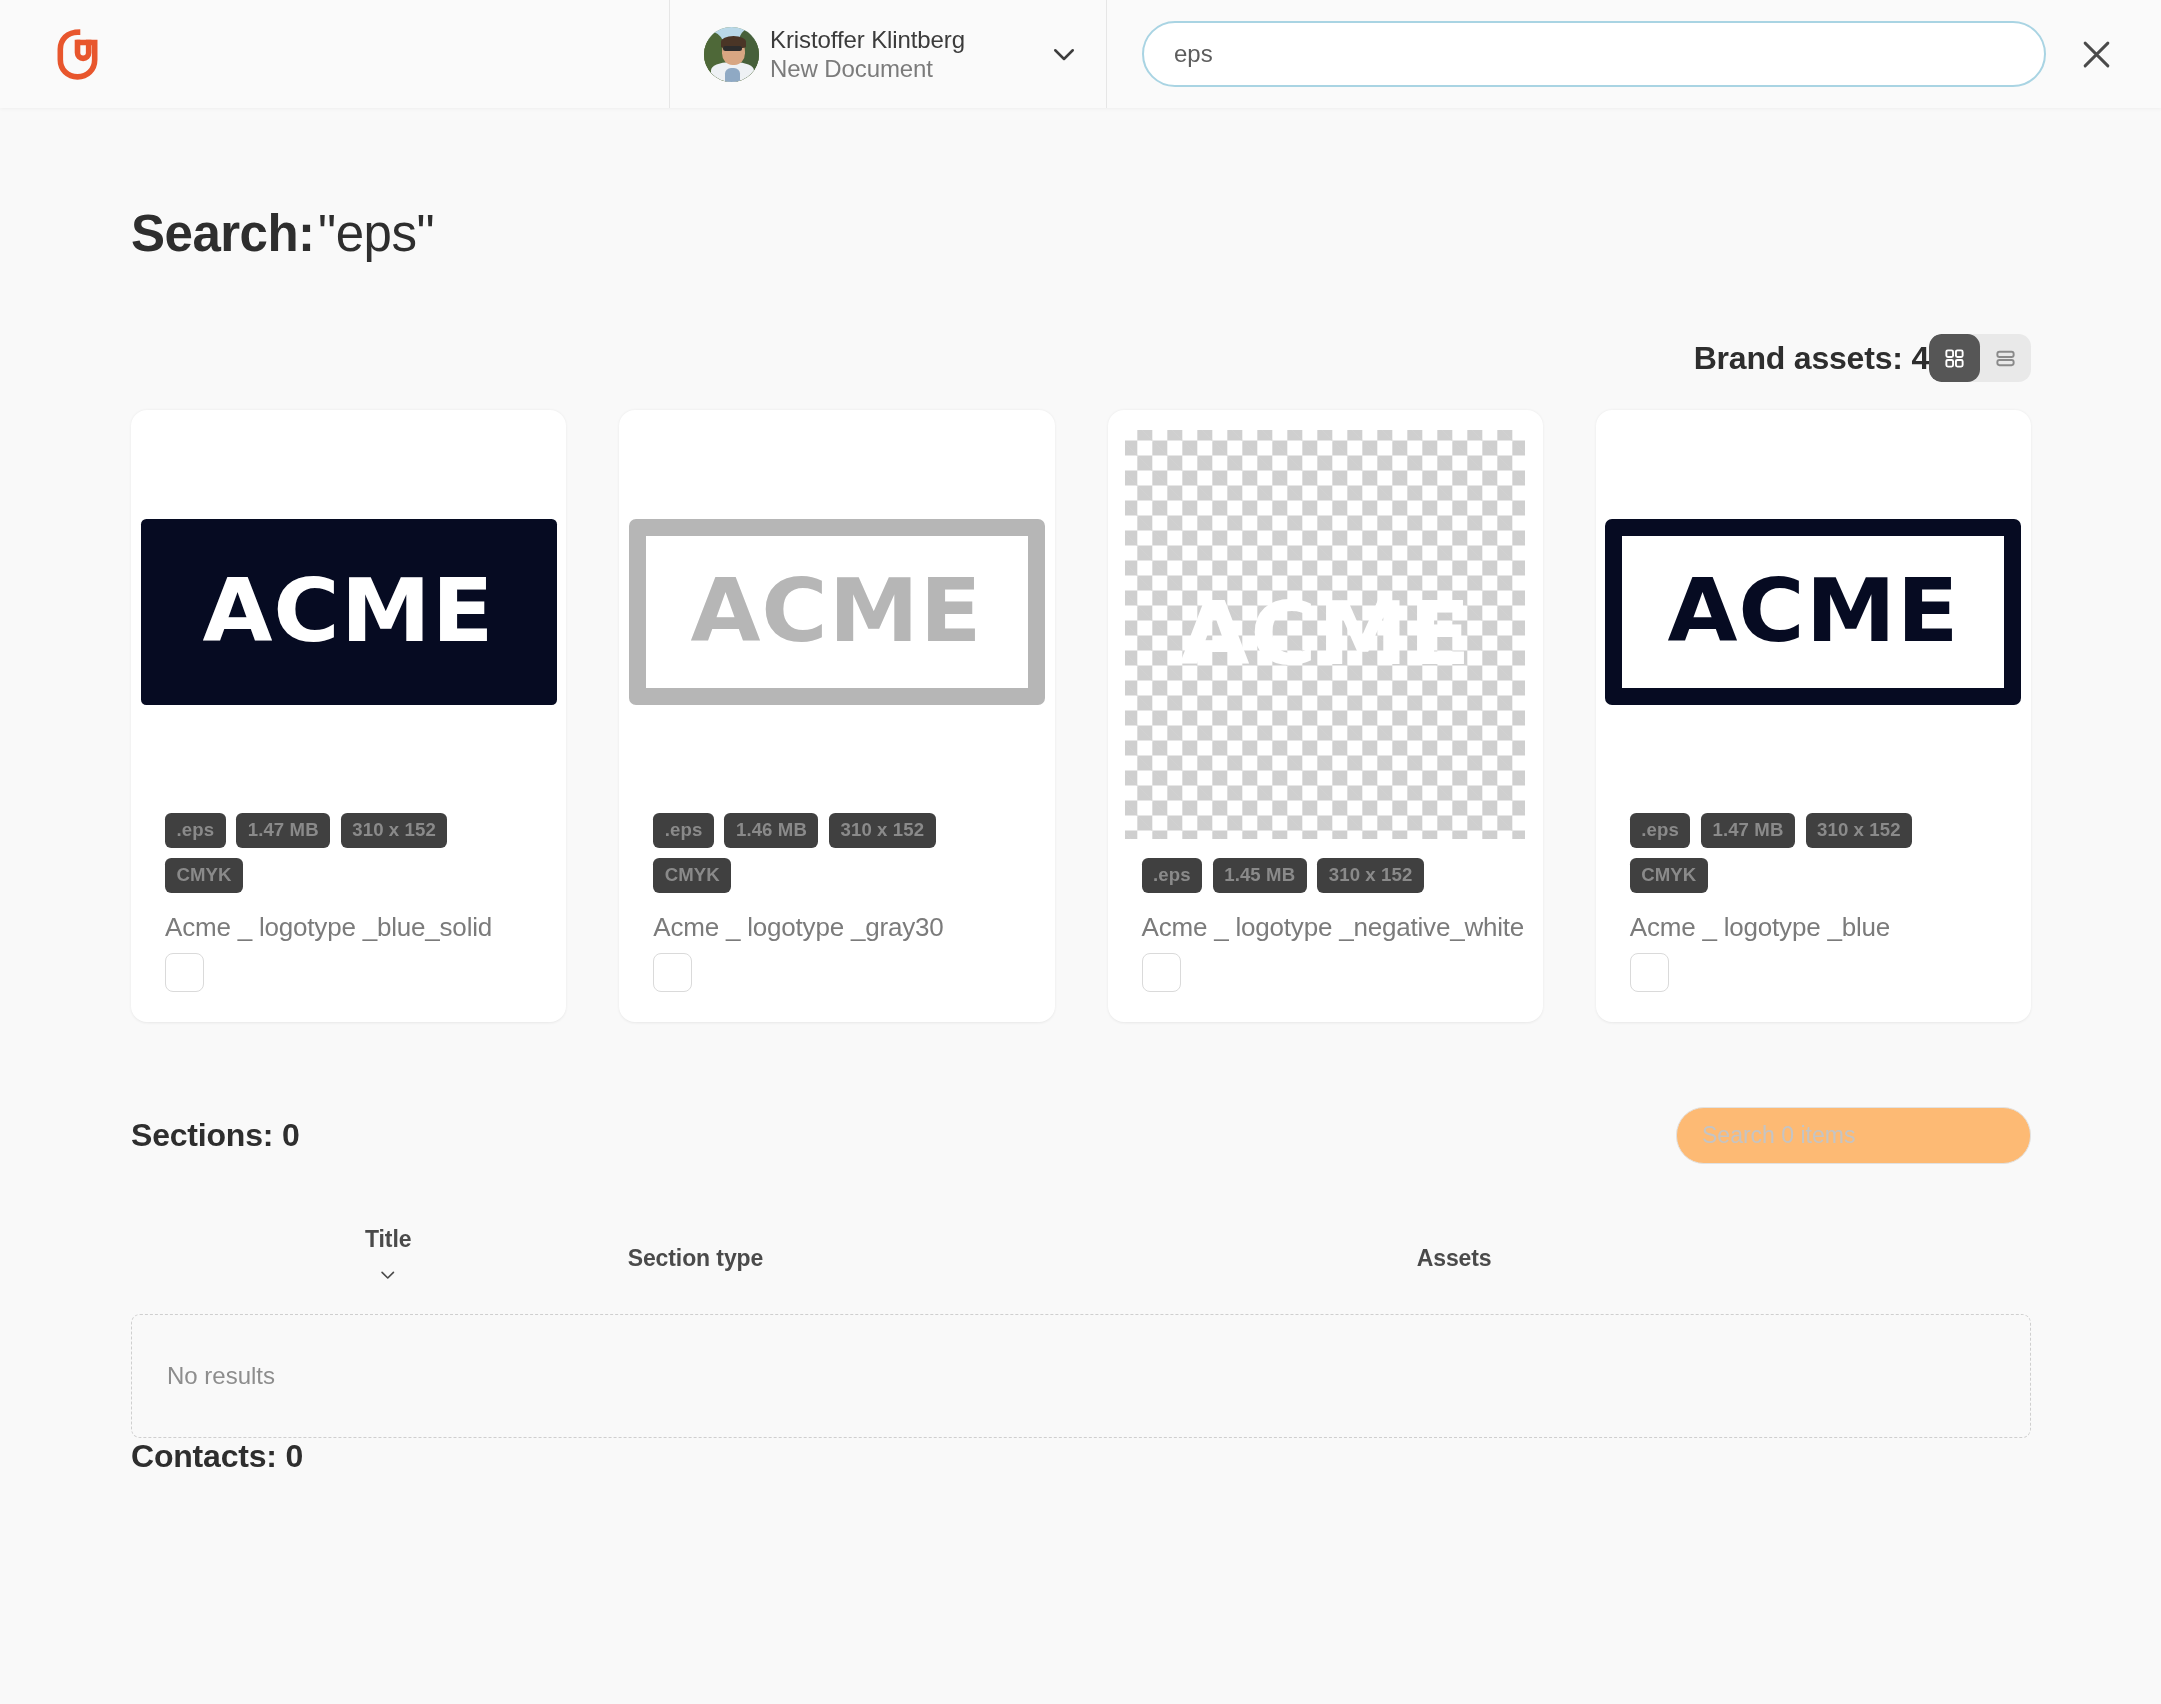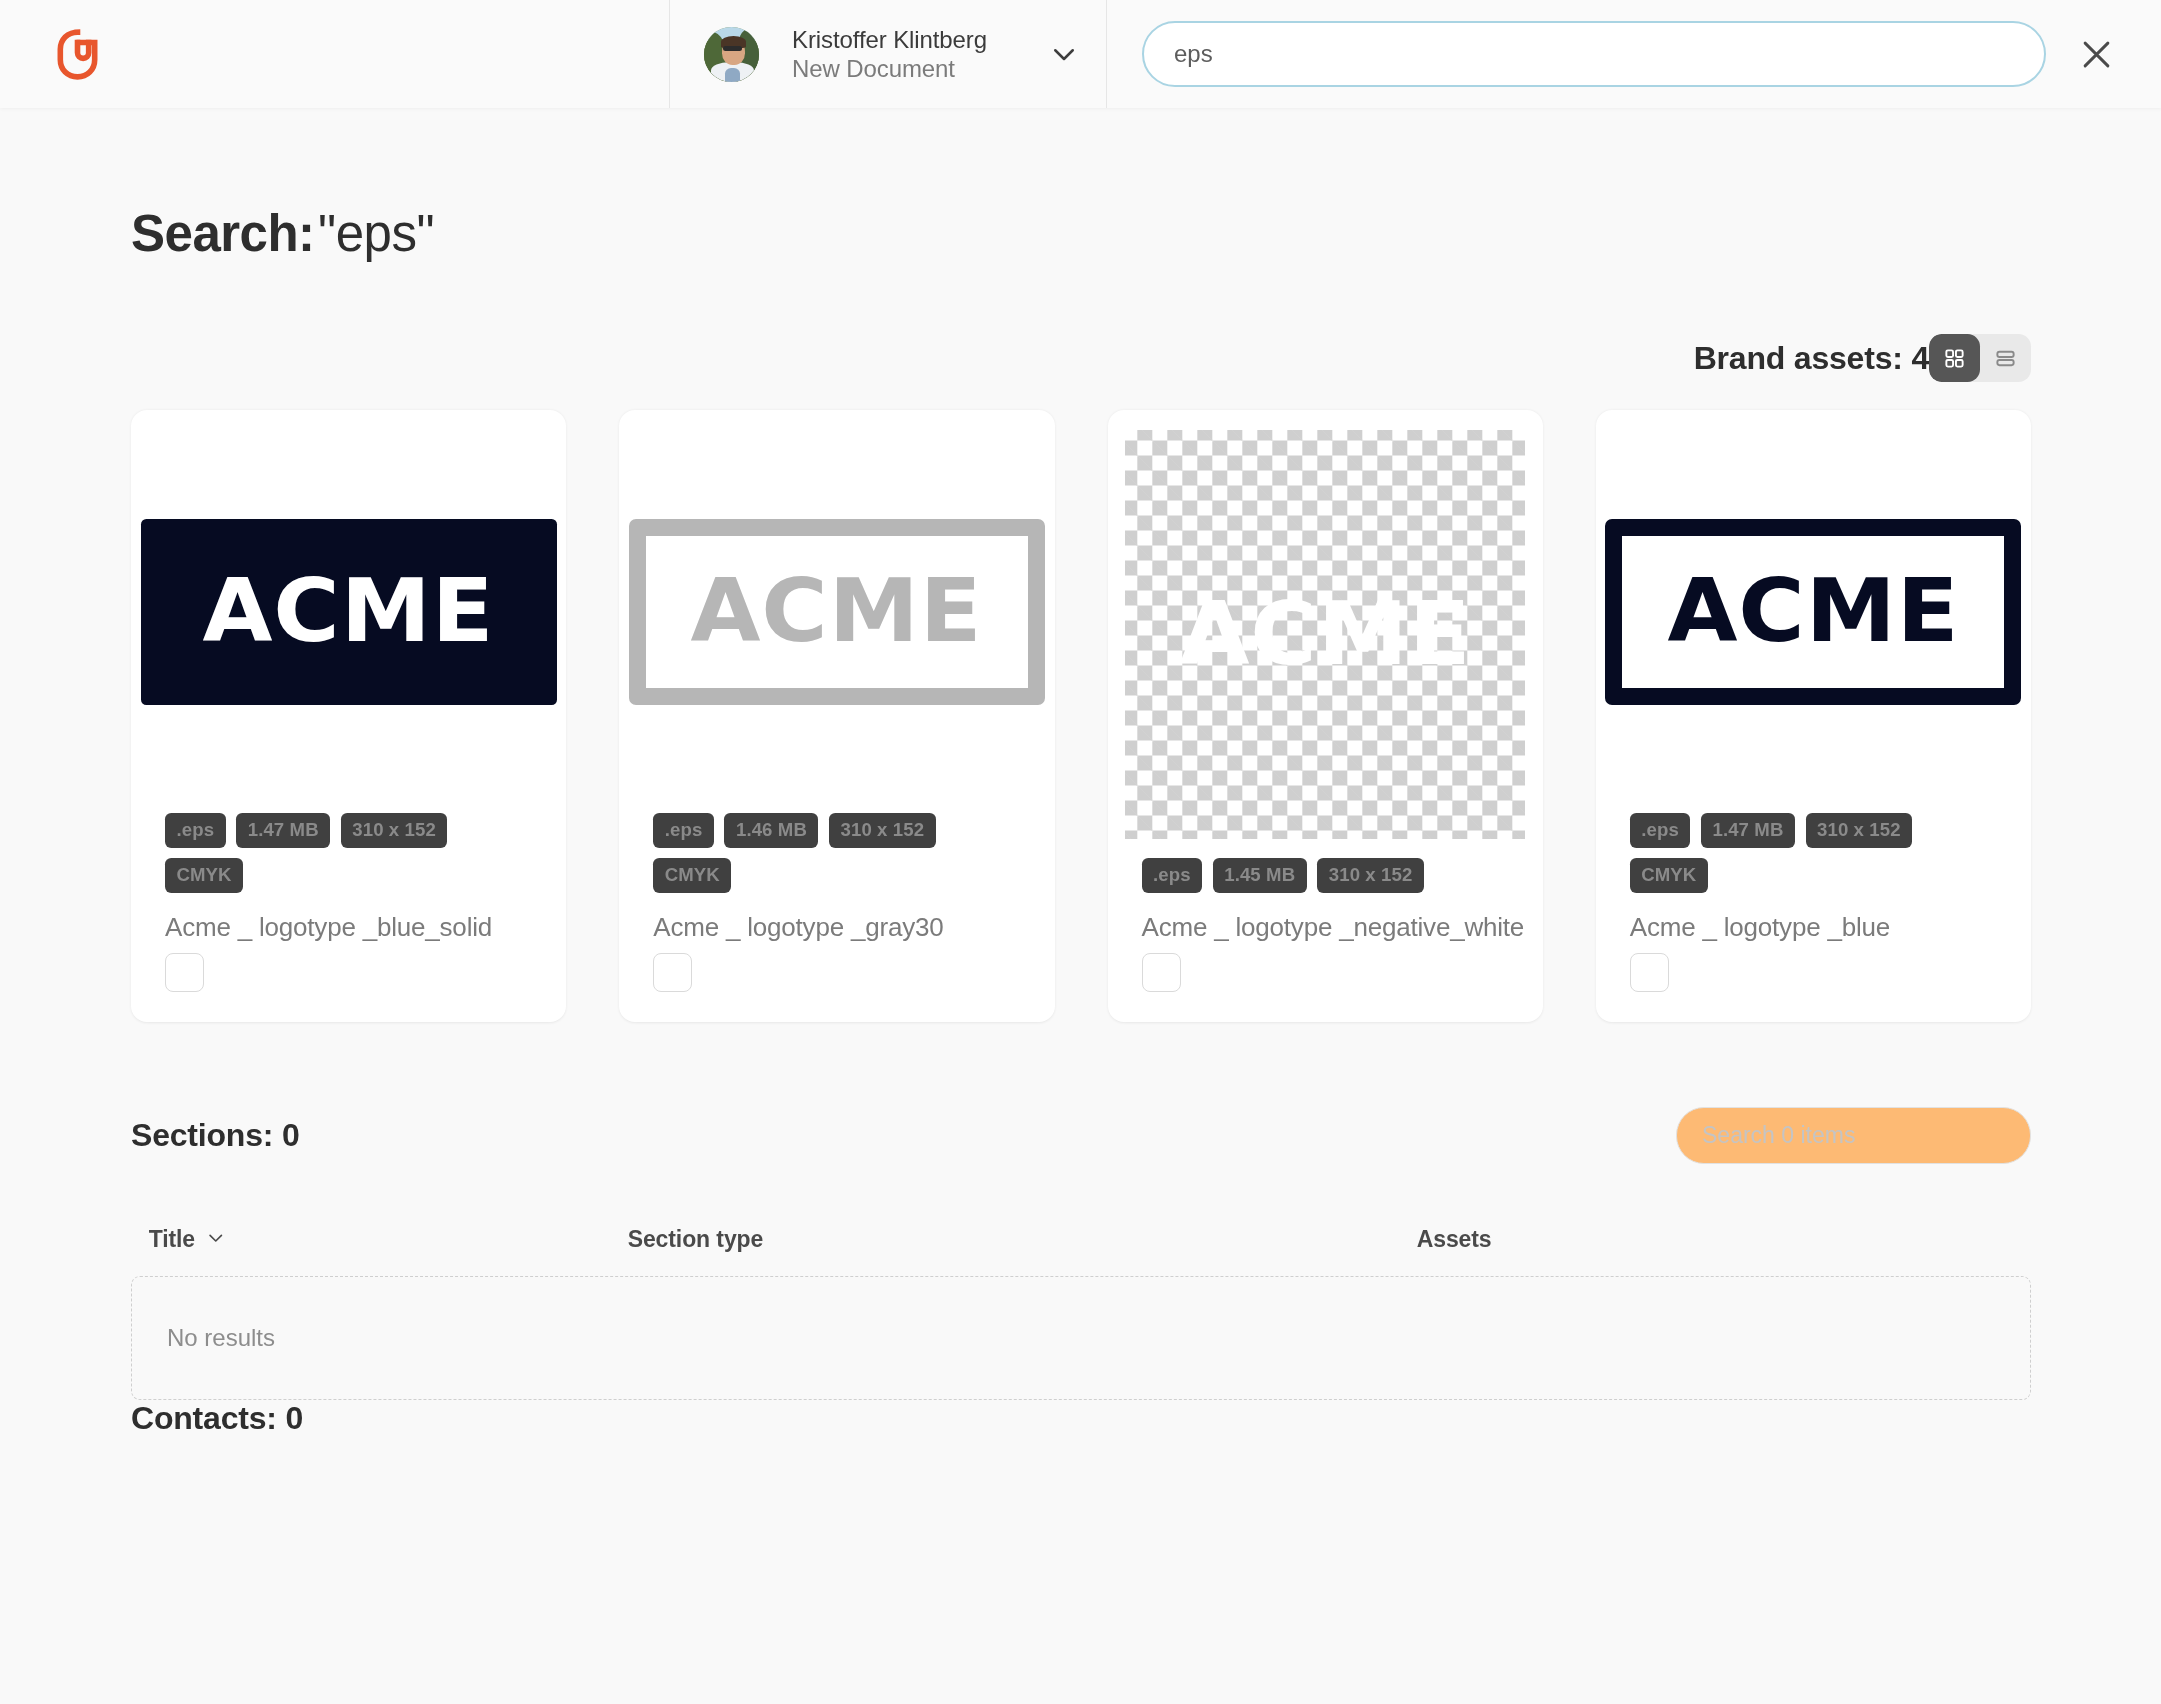--- a/index.html
+++ b/index.html
@@ -35,21 +35,21 @@
   .brand-logo { width: 55px; height: 55px; display: block; }
 
   .user-zone {
     flex: none;
     width: 438px;
     border-left: 0.9px solid #e6e6e6;
     border-right: 0.9px solid #e6e6e6;
     display: flex;
     align-items: center;
     padding: 0 23px 0 34px;
-    gap: 33px;
+    gap: 11px;
   }
 
   .avatar {
     width: 55px; height: 55px;
     border-radius: 50%;
     flex: none;
     overflow: hidden;
     position: relative;
     background: #7d9460;
   }
@@ -315,21 +315,21 @@
   }
   .th {
     font-size: 23px;
     font-weight: 700;
     color: #4a4a4a;
     display: flex;
     align-items: center;
     gap: 10.6px;
     letter-spacing: -0.1px;
   }
-  .th.title   { width: 479px; cursor: pointer; }
+  .th.title   { width: 479px; cursor: pointer; flex-direction: column; }
   .th.type    { width: 789px; }
   .th.assets  { flex: 1; }
 
   .empty-row {
     margin-top: 23px;
     height: 124px;
     border: 1.8px dashed #cfcfcf;
     border-radius: 8.9px;
     display: flex;
     align-items: center;

